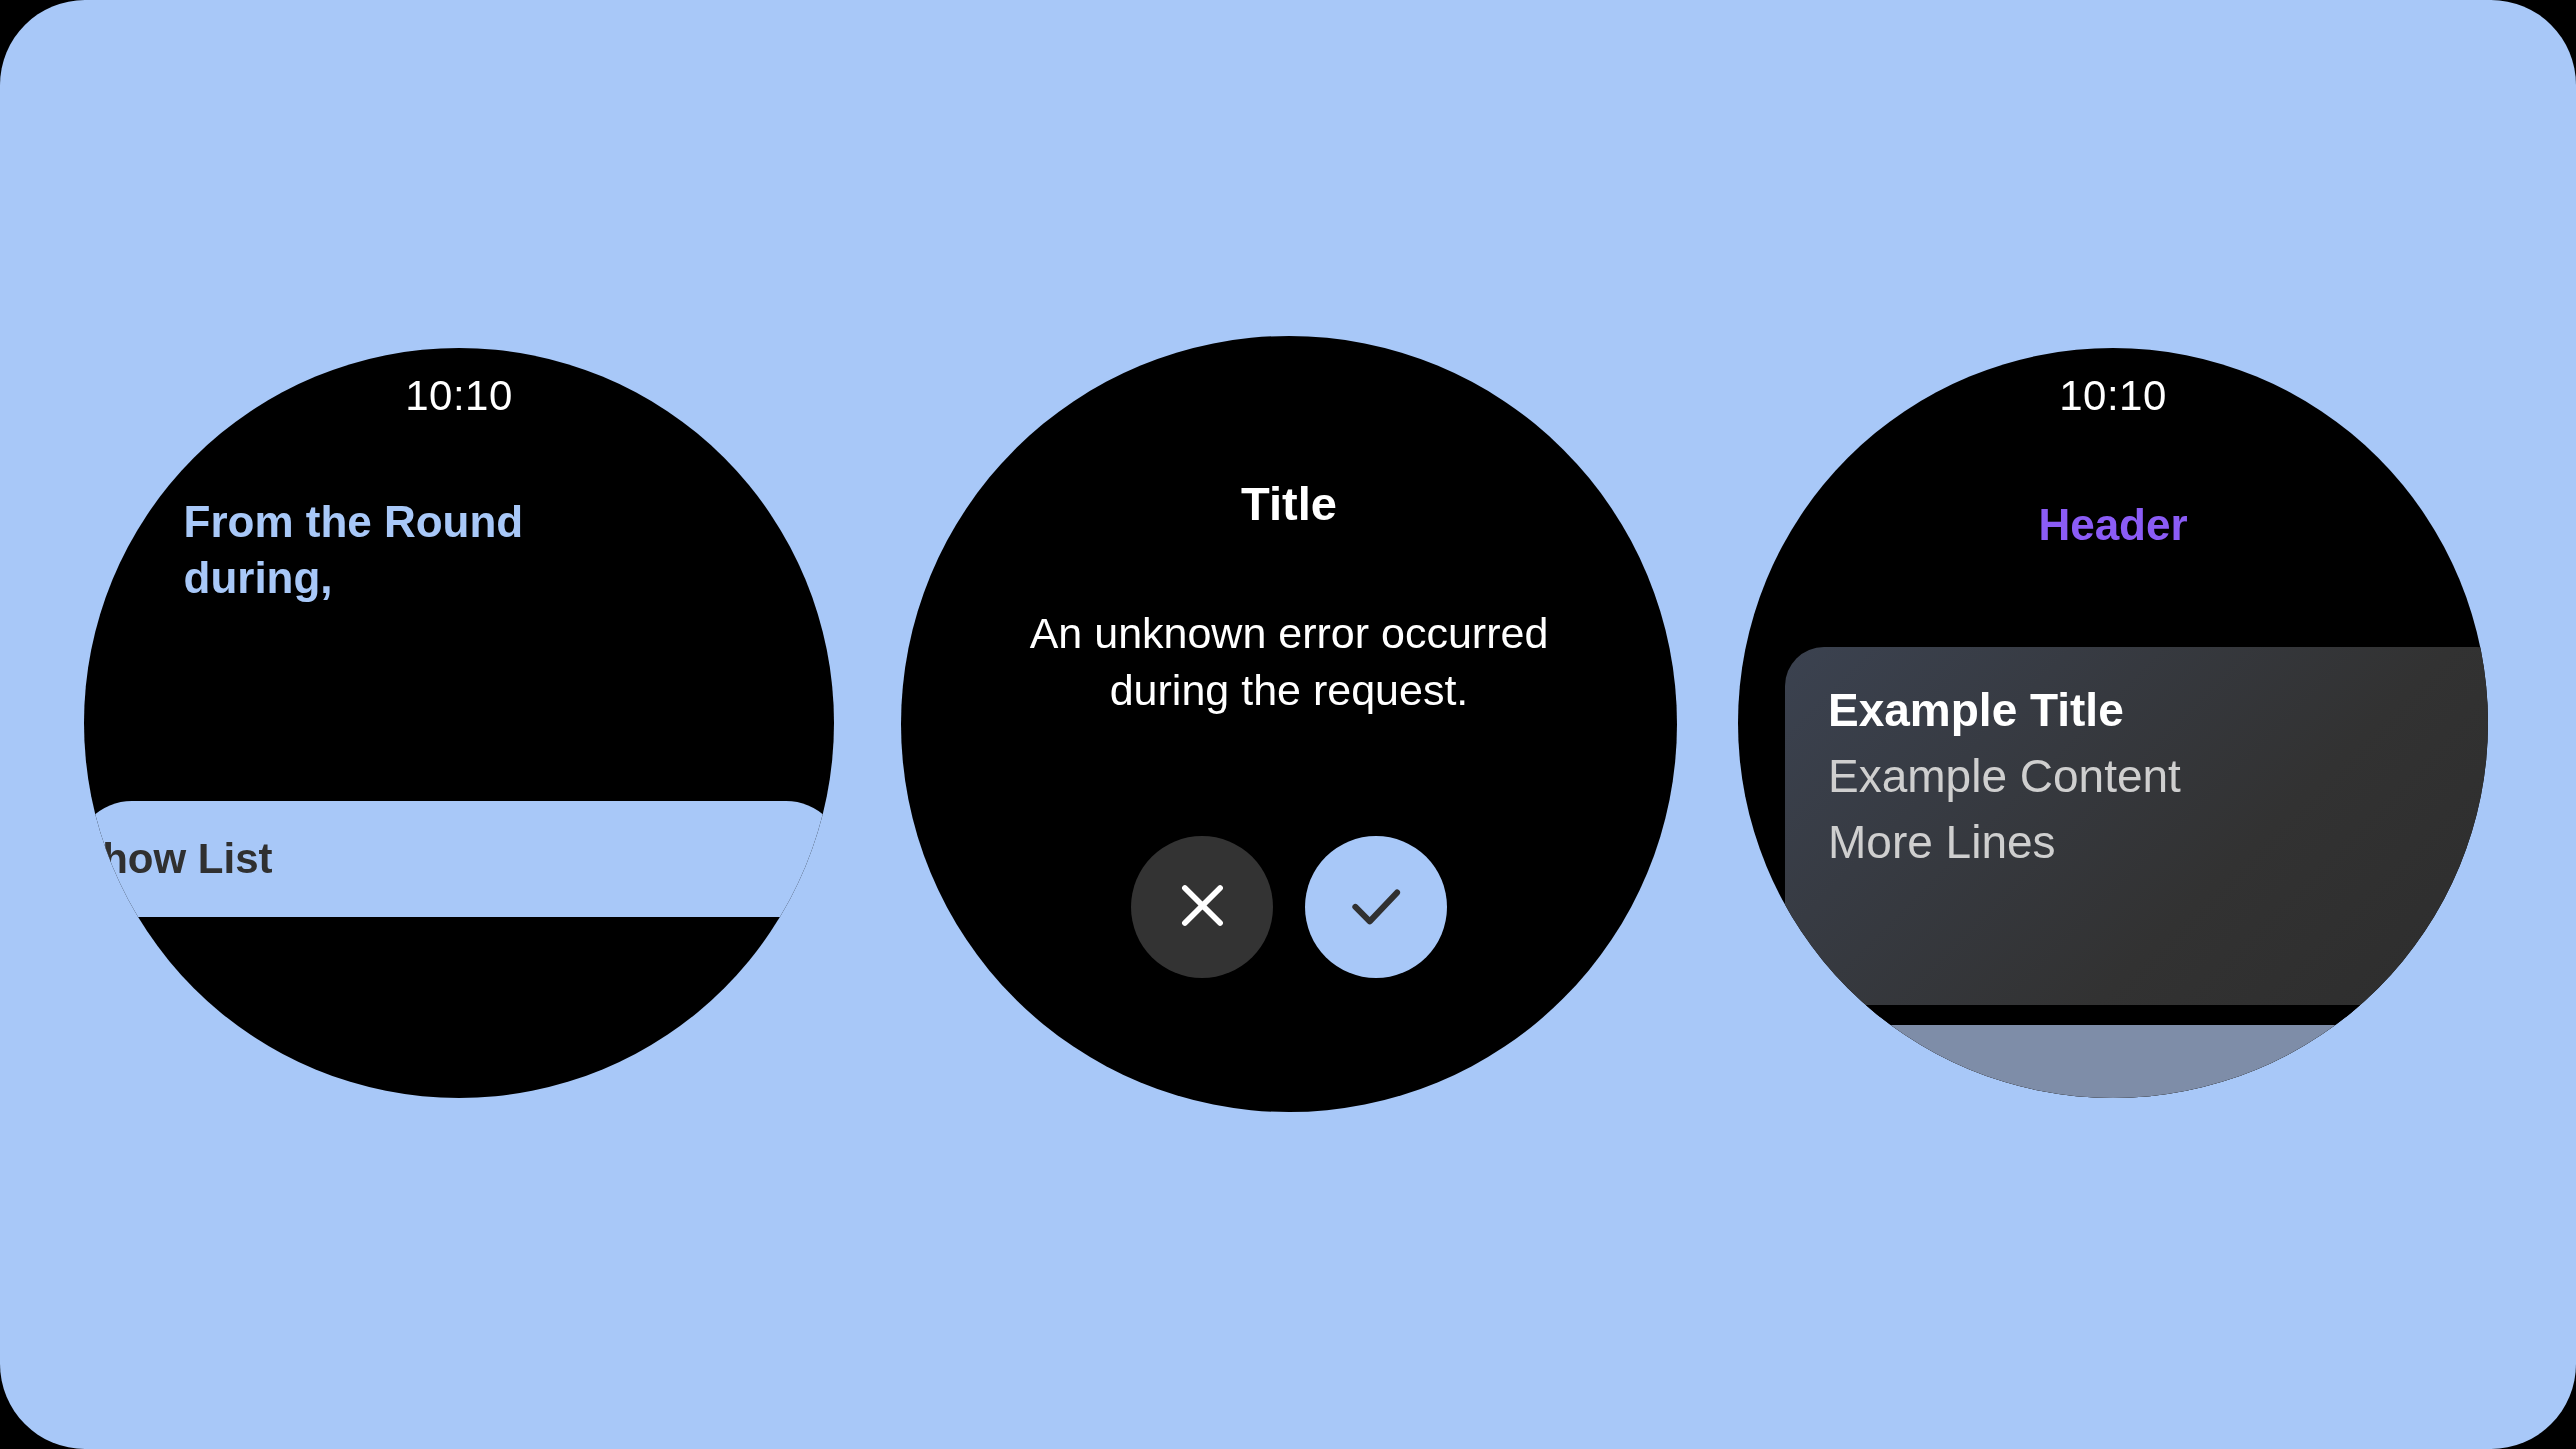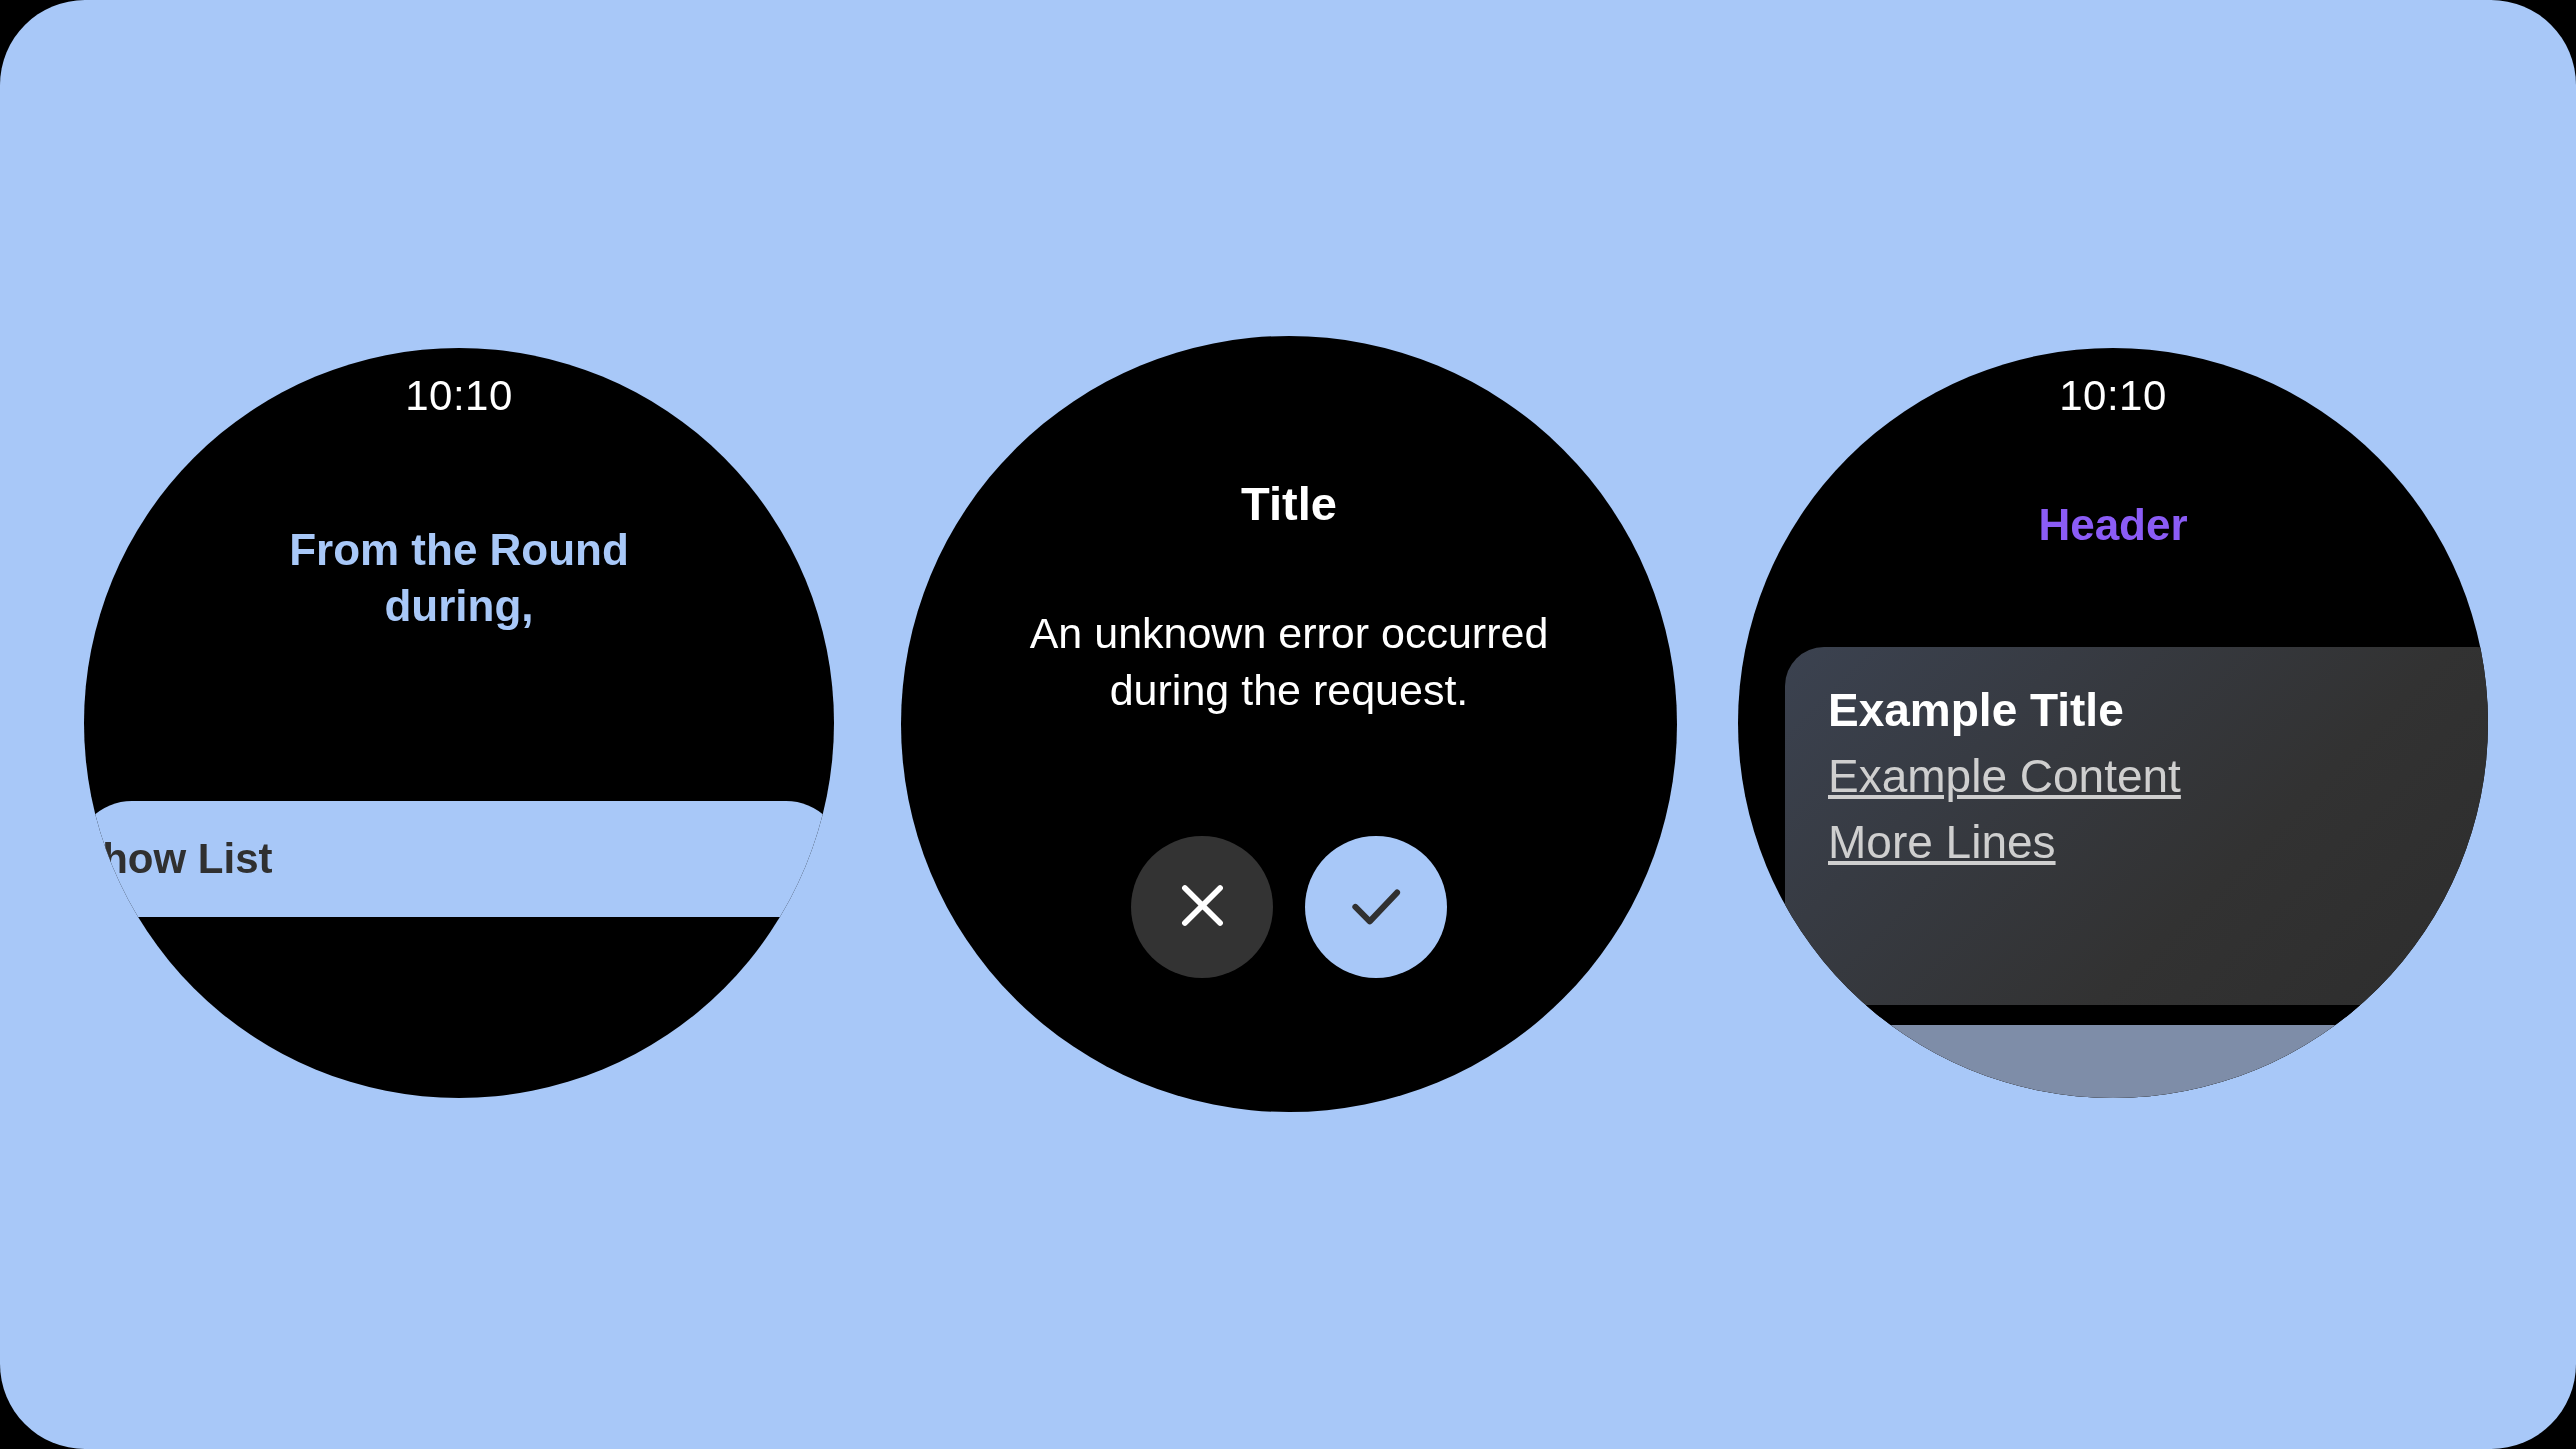--- a/index.html
+++ b/index.html
@@ -52,23 +52,23 @@
   
   #watch-round-hello {
     left: 84px;
     top: 348px;
     width: 750px;
     height: 750px;
   }
   #watch-round-hello .time { margin-top: 26.6px; }
 
   .hello-body {
-    margin-top: 68px;
+    margin-top: 40px;
     width: 551px;
-    text-align: center;
+    text-align: left;
     color: #a8c8f8;
     font-size: 44px;
     font-weight: bold;
     line-height: 1.28;
   }
 
   .show-list-button {
     position: absolute;
     left: -9.8px;
     right: -9.8px;
@@ -174,21 +174,20 @@
     font-size: 46px;
     font-weight: bold;
     line-height: 1.05;
   }
   .card-line {
     color: #cfcfcf;
     font-size: 46px;
     font-weight: 400;
     line-height: 1.05;
     margin-top: 17.7px;
-    text-decoration: underline;
   }
 
   .card-bottom-bar {
     position: absolute;
     left: 0;
     right: 0;
     bottom: 73px;
     height: 19.7px;
     background: #000000;
   }

